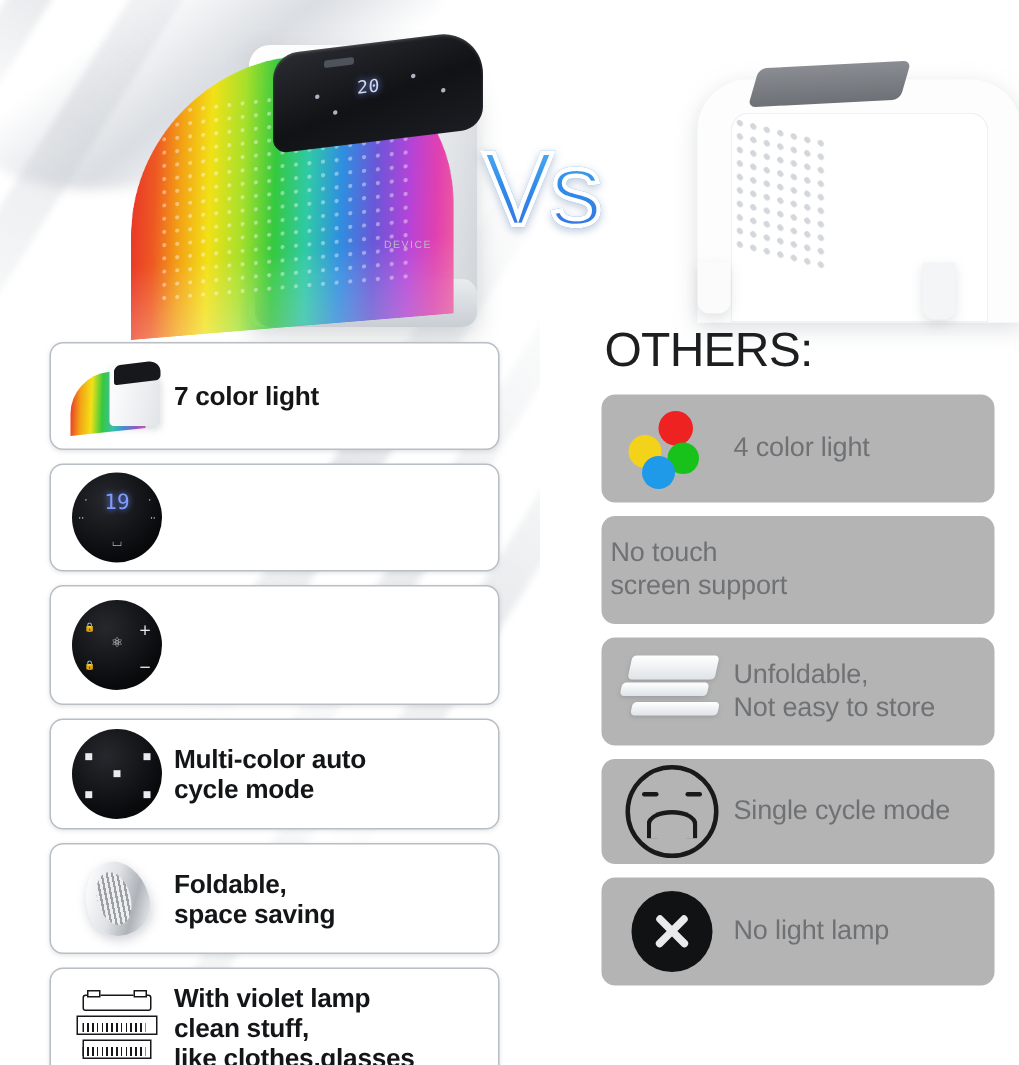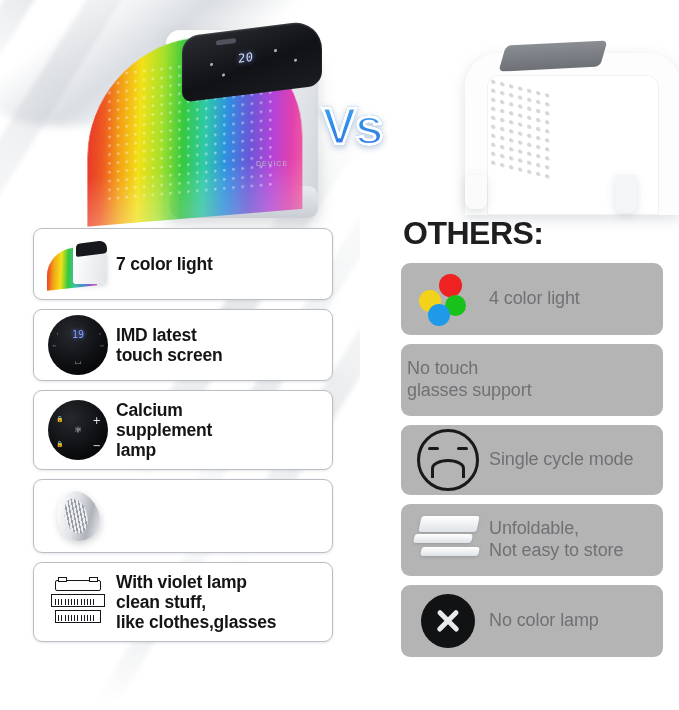--- a/index.html
+++ b/index.html
@@ -52,21 +52,21 @@
       border-radius:16px 30px 14px 10px;transform:skewY(-7deg);
       box-shadow:inset 0 1px 2px rgba(255,255,255,.18);}
   .hero .panel .num{position:absolute;left:56px;top:22px;color:#cfd6ee;font-size:12px;letter-spacing:.5px;
       font-family:"DejaVu Sans Mono",monospace;text-shadow:0 0 5px #7f97ff;}
   .hero .panel .dot{position:absolute;width:3px;height:3px;border-radius:50%;background:#c9cfe0;opacity:.85;}
   .hero .panel .brand{position:absolute;left:34px;top:8px;width:20px;height:5px;border-radius:2px;background:#5e636d;opacity:.75;}
   .hero .logo{position:absolute;left:178px;top:150px;font-size:7px;color:#b6bbc2;letter-spacing:1px;}
 
   
   .vs{position:absolute;left:322px;top:78px;width:110px;height:96px;}
-  .vs .txt{font-size:52px;font-weight:bold;line-height:96px;letter-spacing:-2px;
+  .vs .txt{font-size:70px;font-weight:normal;line-height:96px;letter-spacing:-2px;
      background:linear-gradient(180deg,#67c2f5 0%,#2f8de8 48%,#3d63e0 100%);
      -webkit-background-clip:text;background-clip:text;color:transparent;
      -webkit-text-stroke:3px #ffffff;paint-order:stroke fill;
      filter:drop-shadow(0 2px 3px rgba(110,140,180,.45));}
 
   
   .comp{position:absolute;left:455px;top:35px;width:195px;height:180px;}
   .comp .arch{position:absolute;left:10px;top:18px;width:172px;height:140px;
      border:22px solid #fdfdfd;border-bottom:none;border-radius:34px 34px 0 0;
      box-shadow:0 4px 14px rgba(160,165,172,.35), inset 0 0 0 1px #f0f1f3;}
@@ -75,21 +75,21 @@
   .comp .leg-r{position:absolute;left:160px;top:140px;width:22px;height:38px;background:#f4f5f6;border-radius:0 0 8px 8px;
      box-shadow:0 3px 8px rgba(160,165,172,.3);}
   .comp .top{position:absolute;left:48px;top:8px;width:100px;height:26px;background:linear-gradient(180deg,#7d8187,#5d6167);
      border-radius:5px;transform:skewX(-16deg) skewY(-3deg);opacity:.9;}
   .comp .mesh{position:absolute;left:36px;top:52px;width:62px;height:88px;
      background:radial-gradient(circle at 2.2px 2.2px, #cfd3d8 1.9px, rgba(255,255,255,0) 2.3px) 0 0/9px 9px;
      transform:skewY(14deg);opacity:.9;}
 
   
   .our-head{position:absolute;left:32px;top:162px;font-size:47px;font-weight:bold;color:#18191b;letter-spacing:-1px;}
-  .others-head{position:absolute;left:403px;top:215px;font-size:32px;font-weight:bold;color:#1d1e20;letter-spacing:-.5px;}
+  .others-head{position:absolute;left:403px;top:215px;font-size:32px;font-weight:normal;color:#1d1e20;letter-spacing:-.5px;}
 
   
   .lcards{position:absolute;left:33px;top:228px;width:300px;}
   .lcard{position:relative;background:#ffffff;border:1.4px solid #b9bec4;border-radius:9px;
      margin-bottom:9px;display:flex;align-items:center;padding:0 0 0 6px;
      box-shadow:0 1px 3px rgba(130,135,142,.20);}
   .lcard .ic{width:76px;min-width:76px;height:100%;display:flex;align-items:center;justify-content:center;}
   .lcard .lb{font-size:17.5px;font-weight:bold;color:#141517;line-height:1.16;letter-spacing:-.2px;white-space:pre-line;}
   .h70{height:70px;} .h72{height:72px;} .h78{height:78px;}
 
@@ -98,21 +98,21 @@
   .mini-dev .mb{position:absolute;left:28px;top:4px;width:34px;height:40px;background:linear-gradient(100deg,#fff,#e1e4e8);
      border-radius:4px 13px 3px 3px;box-shadow:0 2px 5px rgba(140,145,152,.35);}
   .mini-dev .mr{position:absolute;left:2px;top:8px;width:50px;height:40px;border-radius:26px 26px 0 0;
      background:linear-gradient(92deg,#e8312a,#f3a316,#f2e117,#35c93f,#2fc9a8,#2f8fe0,#8a4fd8,#e040b0);
      transform:skewY(-6deg);}
   .mini-dev .mp{position:absolute;left:31px;top:2px;width:31px;height:13px;background:#17181c;border-radius:4px 8px 3px 2px;transform:skewY(-7deg);}
 
   .pad{position:relative;width:60px;height:60px;border-radius:50%;background:radial-gradient(circle at 38% 30%,#26282d,#08090b 72%);}
   .pad span{position:absolute;color:#e8ebf2;font-size:6px;line-height:1;font-family:"DejaVu Sans",sans-serif;}
   .pad .c{left:50%;top:50%;transform:translate(-50%,-50%);}
-  .pad .n{left:50%;top:34%;transform:translate(-50%,-50%);color:#7f9dff;font-size:10px;font-family:"DejaVu Sans Mono",monospace;text-shadow:0 0 4px #6f8bff;}
+  .pad .n{left:50%;top:34%;transform:translate(-50%,-50%);color:#7f9dff;font-size:14px;font-family:"DejaVu Sans Mono",monospace;text-shadow:0 0 4px #6f8bff;}
   .pad .tl{left:14%;top:26%;} .pad .tr{right:12%;top:26%;}
   .pad .bl{left:14%;top:68%;} .pad .br{right:12%;top:68%;}
   .pad .lf{left:7%;top:47%;}  .pad .rt{right:7%;top:47%;}
   .pad .bc{left:50%;top:72%;transform:translateX(-50%);font-size:8px;}
 
   .fold{position:relative;width:58px;height:56px;}
   .fold .o{position:absolute;inset:3px 8px;border-radius:52% 52% 52% 52%/60% 60% 40% 40%;
      background:linear-gradient(120deg,#ffffff 10%,#dfe2e6 45%,#aeb3b9 70%,#f2f3f5 95%);
      transform:rotate(-16deg);box-shadow:0 3px 7px rgba(140,145,152,.4);}
   .fold .i{position:absolute;left:16px;top:10px;width:22px;height:36px;border-radius:50%;
@@ -227,47 +227,57 @@
       <div class="ic">
         <div class="pad">
           <span class="n">19</span>
           <span class="lf">··</span>
             <span class="rt">··</span>
           <span class="tl">·</span>
             <span class="tr">·</span>
           <span class="bc">⌴</span>
         </div>
       </div>
-      <div class="lb">IMD latest
-touch screen</div>
     </div>
 
     <div class="lcard h78">
       <div class="ic">
         <div class="pad">
           <span class="tl">🔒</span>
             <span class="bl">🔒</span>
           <span class="tr" style="font-size:10px;">+</span>
             <span class="br" style="font-size:10px;">−</span>
           <span class="c" style="font-size:9px;">⚛</span>
         </div>
       </div>
-      <div class="lb">Calcium
-supplement
-lamp</div>
-    </div>
-
+    </div>
+
+    <div class="lcard h72">
+      <div class="ic">
+        <div class="pad">
+          <span class="tl">■</span>
+            <span class="tr">■</span>
+          <span class="bl">■</span>
+            <span class="br">■</span>
+          <span class="c">■</span>
+        </div>
+      </div>
+      <div class="lb">Multi-color auto
+cycle mode</div>
+    </div>
 
     <div class="lcard h72">
       <div class="ic">
         <div class="fold">
             <span class="o"></span>
             <span class="i"></span>
           </div>
       </div>
+      <div class="lb">Foldable,
+space saving</div>
     </div>
 
     <div class="lcard h78">
       <div class="ic">
         <div class="uvl">
           <b class="r1"></b>
             <b class="nub n1"></b>
             <b class="nub n2"></b>
           <b class="r2"></b>
             <span class="tick t2"></span>
@@ -291,51 +301,51 @@
             <i class="r"></i>
             <i class="g"></i>
             <i class="b"></i>
           </div>
       </div>
       <div class="lb">4 color light</div>
     </div>
 
     <div class="rcard h72">
       <div class="lb">No touch
-glasses support</div>
+screen support</div>
+    </div>
+
+    <div class="rcard h72">
+      <div class="ic">
+        <div class="stack">
+            <i class="p1"></i>
+            <i class="p2"></i>
+            <i class="p3"></i>
+          </div>
+      </div>
+      <div class="lb">Unfoldable,
+Not easy to store</div>
     </div>
 
     <div class="rcard h70">
       <div class="ic">
         <div class="sad">
             <span class="e el"></span>
             <span class="e er"></span>
             <span class="m"></span>
           </div>
       </div>
       <div class="lb">Single cycle mode</div>
     </div>
 
     <div class="rcard h72">
       <div class="ic">
-        <div class="stack">
-            <i class="p1"></i>
-            <i class="p2"></i>
-            <i class="p3"></i>
-          </div>
-      </div>
-      <div class="lb">Unfoldable,
-Not easy to store</div>
-    </div>
-
-    <div class="rcard h72">
-      <div class="ic">
         <div class="xmark">
             <b class="a"></b>
             <b class="z"></b>
           </div>
       </div>
-      <div class="lb">No color lamp</div>
+      <div class="lb">No light lamp</div>
     </div>
 
   </div>
 
 </div>
 
 </body></html>

